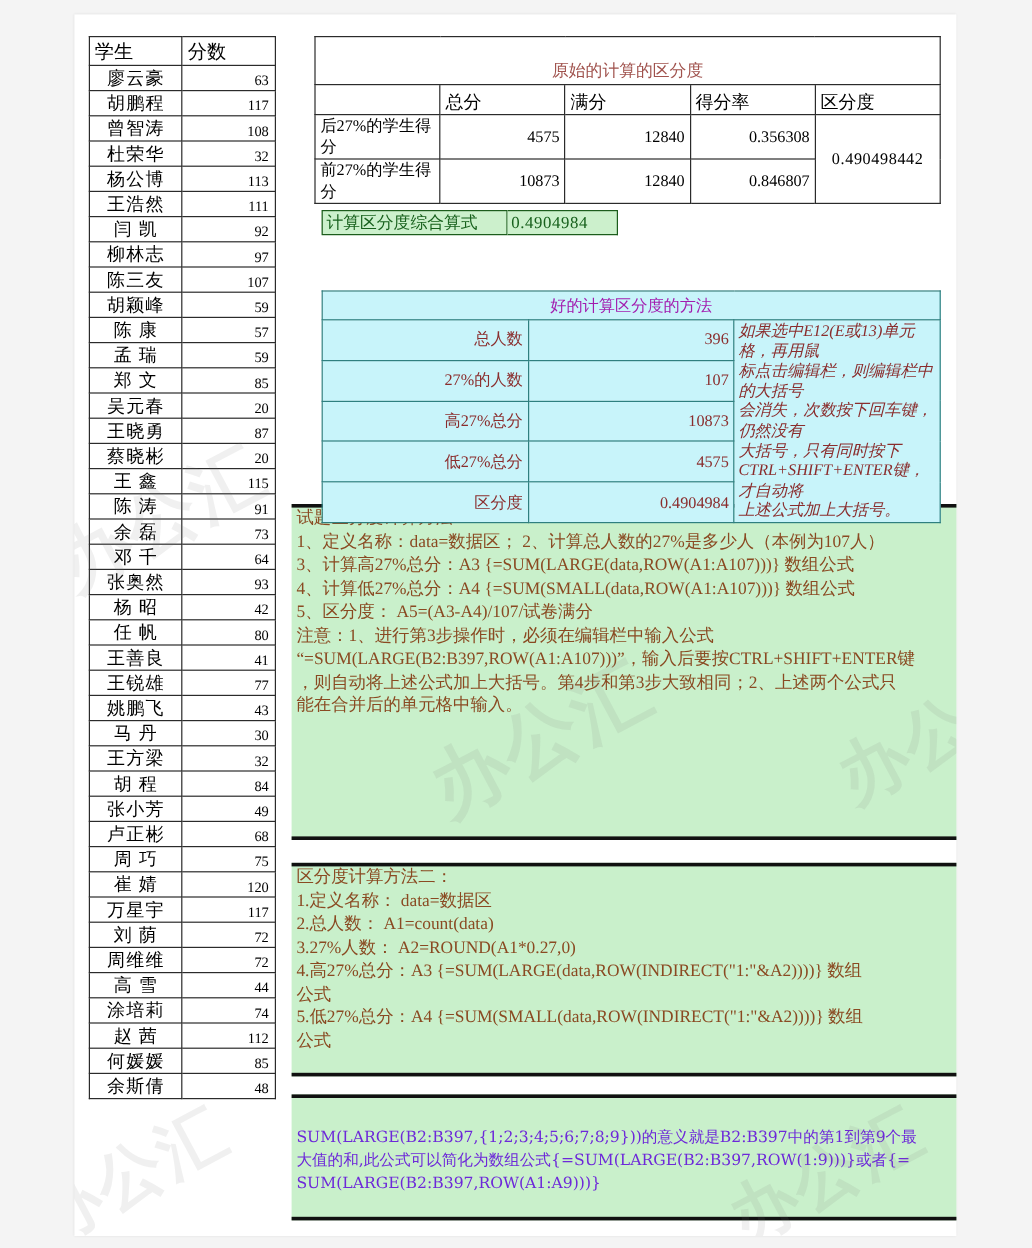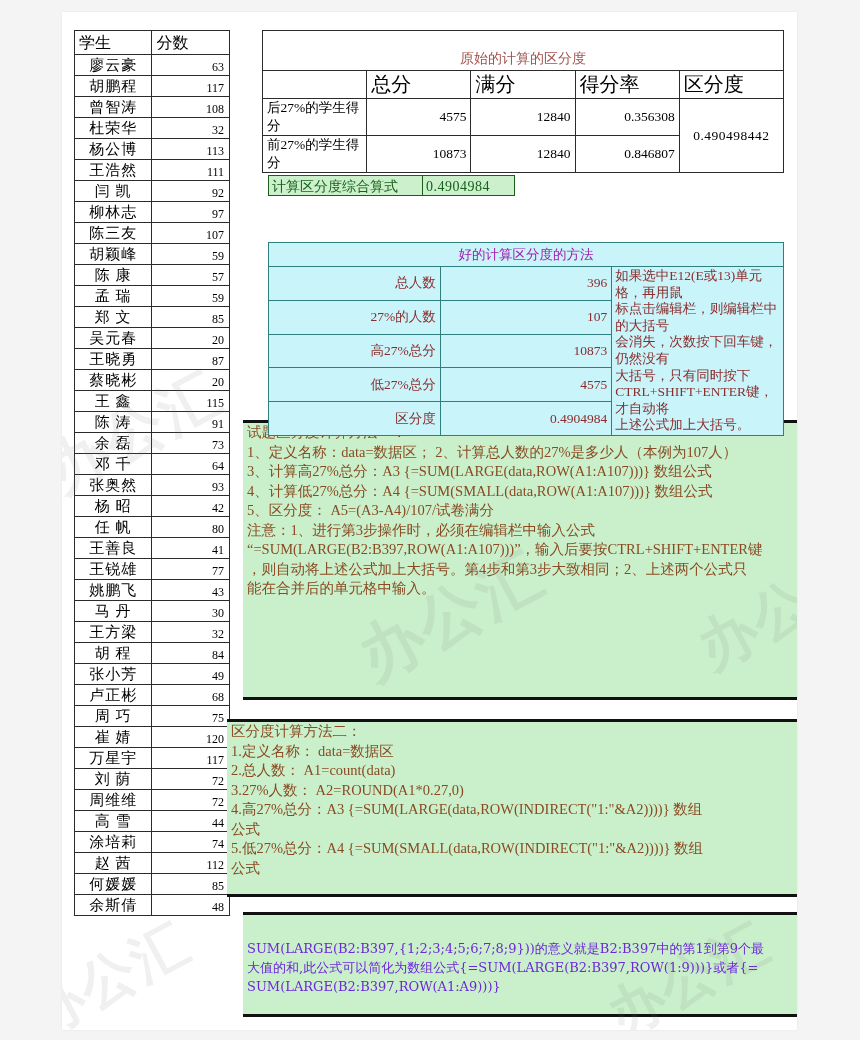--- a/index.html
+++ b/index.html
@@ -94,21 +94,21 @@
     left: 187px;
     top: 18px;
     width: 522px;
     border-collapse: collapse;
     table-layout: fixed;
   }
   #orig-table td {
     border: 1px solid #2b2b2b;
     background: #ffffff;
     box-sizing: border-box;
-    font-size: 20px;
+    font-size: 15px;
     color: #000;
     padding: 0 4px;
     height: 20px;
   }
   #orig-table td.title {
     height: 40px;
     text-align: center;
     vertical-align: bottom;
     color: #a0524d;
     font-size: 14px;
@@ -170,41 +170,42 @@
     color: #a21caf;
   }
   #good-table td.lbl { text-align: right; }
   #good-table td.val { text-align: right; }
   #good-table td.note {
     vertical-align: top;
     line-height: 1.23;
     font-size: 13.5px;
     padding: 1px 3px;
     color: #8a2d2d;
+    font-style: italic;
   }
 
   
   .greenbox {
     background: #c9f0cb;
     border-top: 3px solid #111;
     border-bottom: 3px solid #111;
     box-sizing: border-box;
     overflow: hidden;
     z-index: 11;
   }
   .greenbox .ln {
     white-space: nowrap;
     font-size: 14.5px;
     line-height: 19.5px;
     color: #8a4a22;
     padding-left: 4px;
   }
 
   #method1 { left: 168px; top: 408px; width: 604px; height: 280px; }
-  #method2 { left: 152px; top: 707px; width: 604px; height: 178px; }
+  #method2 { left: 168px; top: 707px; width: 604px; height: 178px; }
   #method3 { left: 168px; top: 900px; width: 604px; height: 105px; }
   #method3 .ln {
     font-family: "DejaVu Serif", "Liberation Serif", serif;
     font-size: 13px;
     line-height: 19px;
     color: #6d28d9;
   }
   #method3 .pad { height: 24px; }
 </style>
 </head>

